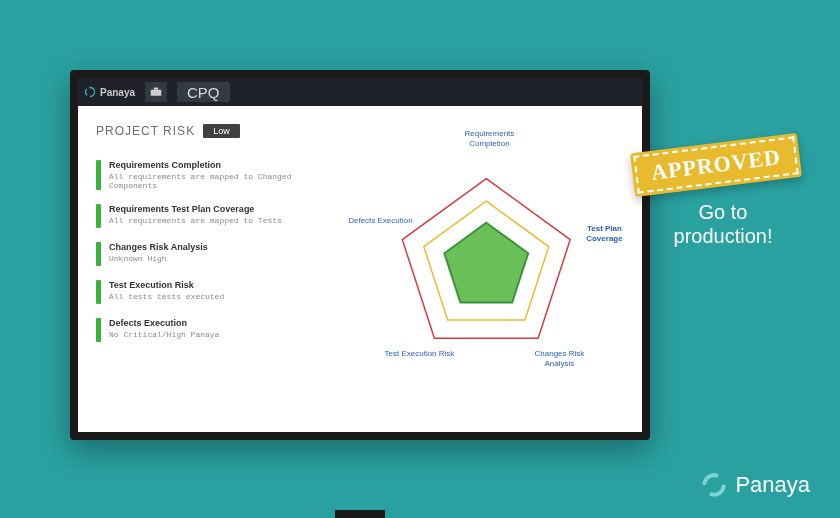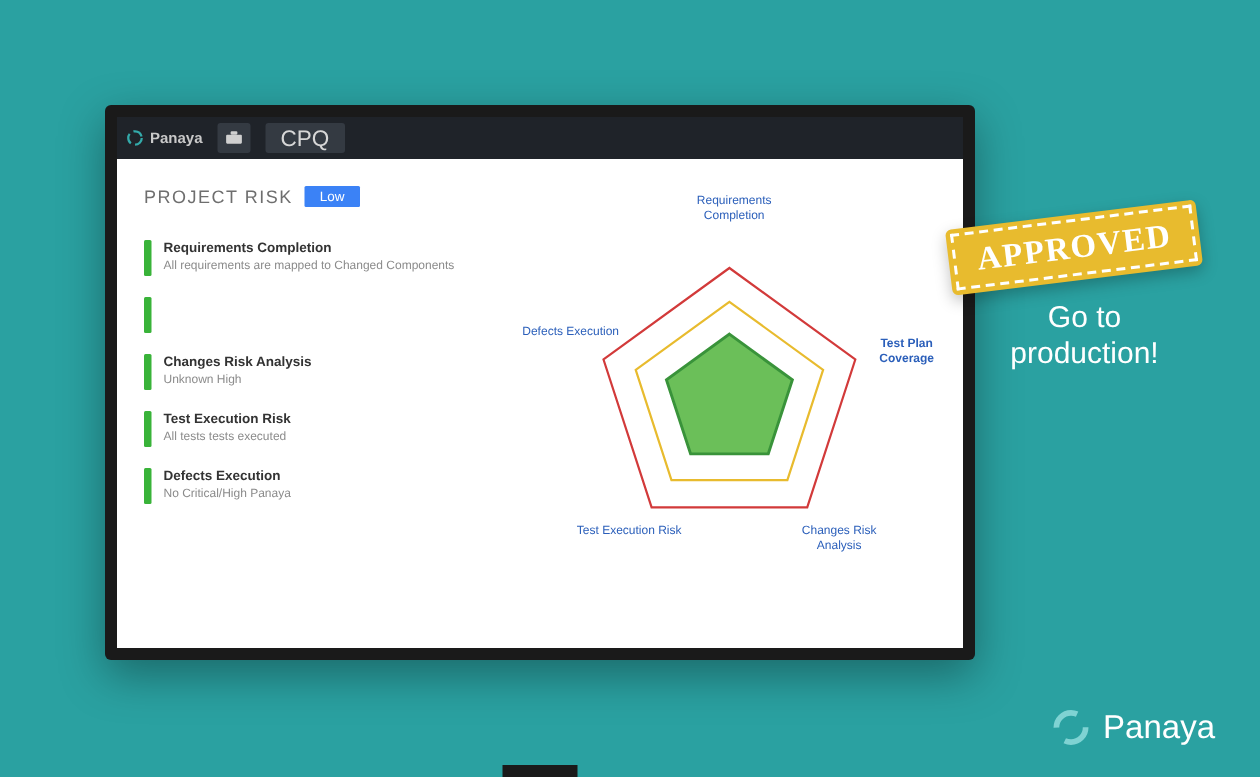--- a/index.html
+++ b/index.html
@@ -111,21 +111,21 @@
     gap: 8px;
     margin-bottom: 22px;
   }
   .project-risk-title {
     font-size: 12px;
     letter-spacing: 1px;
     color: #6e6e6e;
     font-weight: 400;
   }
   .risk-badge {
-    background: #3b82f6;
+    background: #404040;
     color: #fff;
     font-size: 9px;
     padding: 2px 10px;
     border-radius: 1px;
   }
 
   .risk-item {
     display: flex;
     gap: 8px;
     margin-bottom: 14px;
@@ -140,20 +140,21 @@
   .risk-text { padding-top: 0; }
   .risk-item-title {
     font-size: 9px;
     font-weight: 700;
     color: #333;
     margin-bottom: 2px;
   }
   .risk-item-desc {
     font-size: 8px;
     color: #8b8b8b;
+    font-family: Liberation Mono, monospace;
   }
 
   .radar-wrap {
     position: absolute;
     left: 0; right: 0; top: 0; bottom: 0;
   }
   .radar-label {
     position: absolute;
     font-size: 8px;
     color: #2b5fba;
@@ -246,20 +247,24 @@
 
         <div class="risk-item">
           <div class="risk-bar"></div>
           <div class="risk-text">
             <div class="risk-item-title">Requirements Completion</div>
             <div class="risk-item-desc">All requirements are mapped to Changed Components</div>
           </div>
         </div>
         <div class="risk-item">
           <div class="risk-bar"></div>
+          <div class="risk-text">
+            <div class="risk-item-title">Requirements Test Plan Coverage</div>
+            <div class="risk-item-desc">All requirements are mapped to Tests</div>
+          </div>
         </div>
         <div class="risk-item">
           <div class="risk-bar"></div>
           <div class="risk-text">
             <div class="risk-item-title">Changes Risk Analysis</div>
             <div class="risk-item-desc">Unknown High</div>
           </div>
         </div>
         <div class="risk-item">
           <div class="risk-bar"></div>

